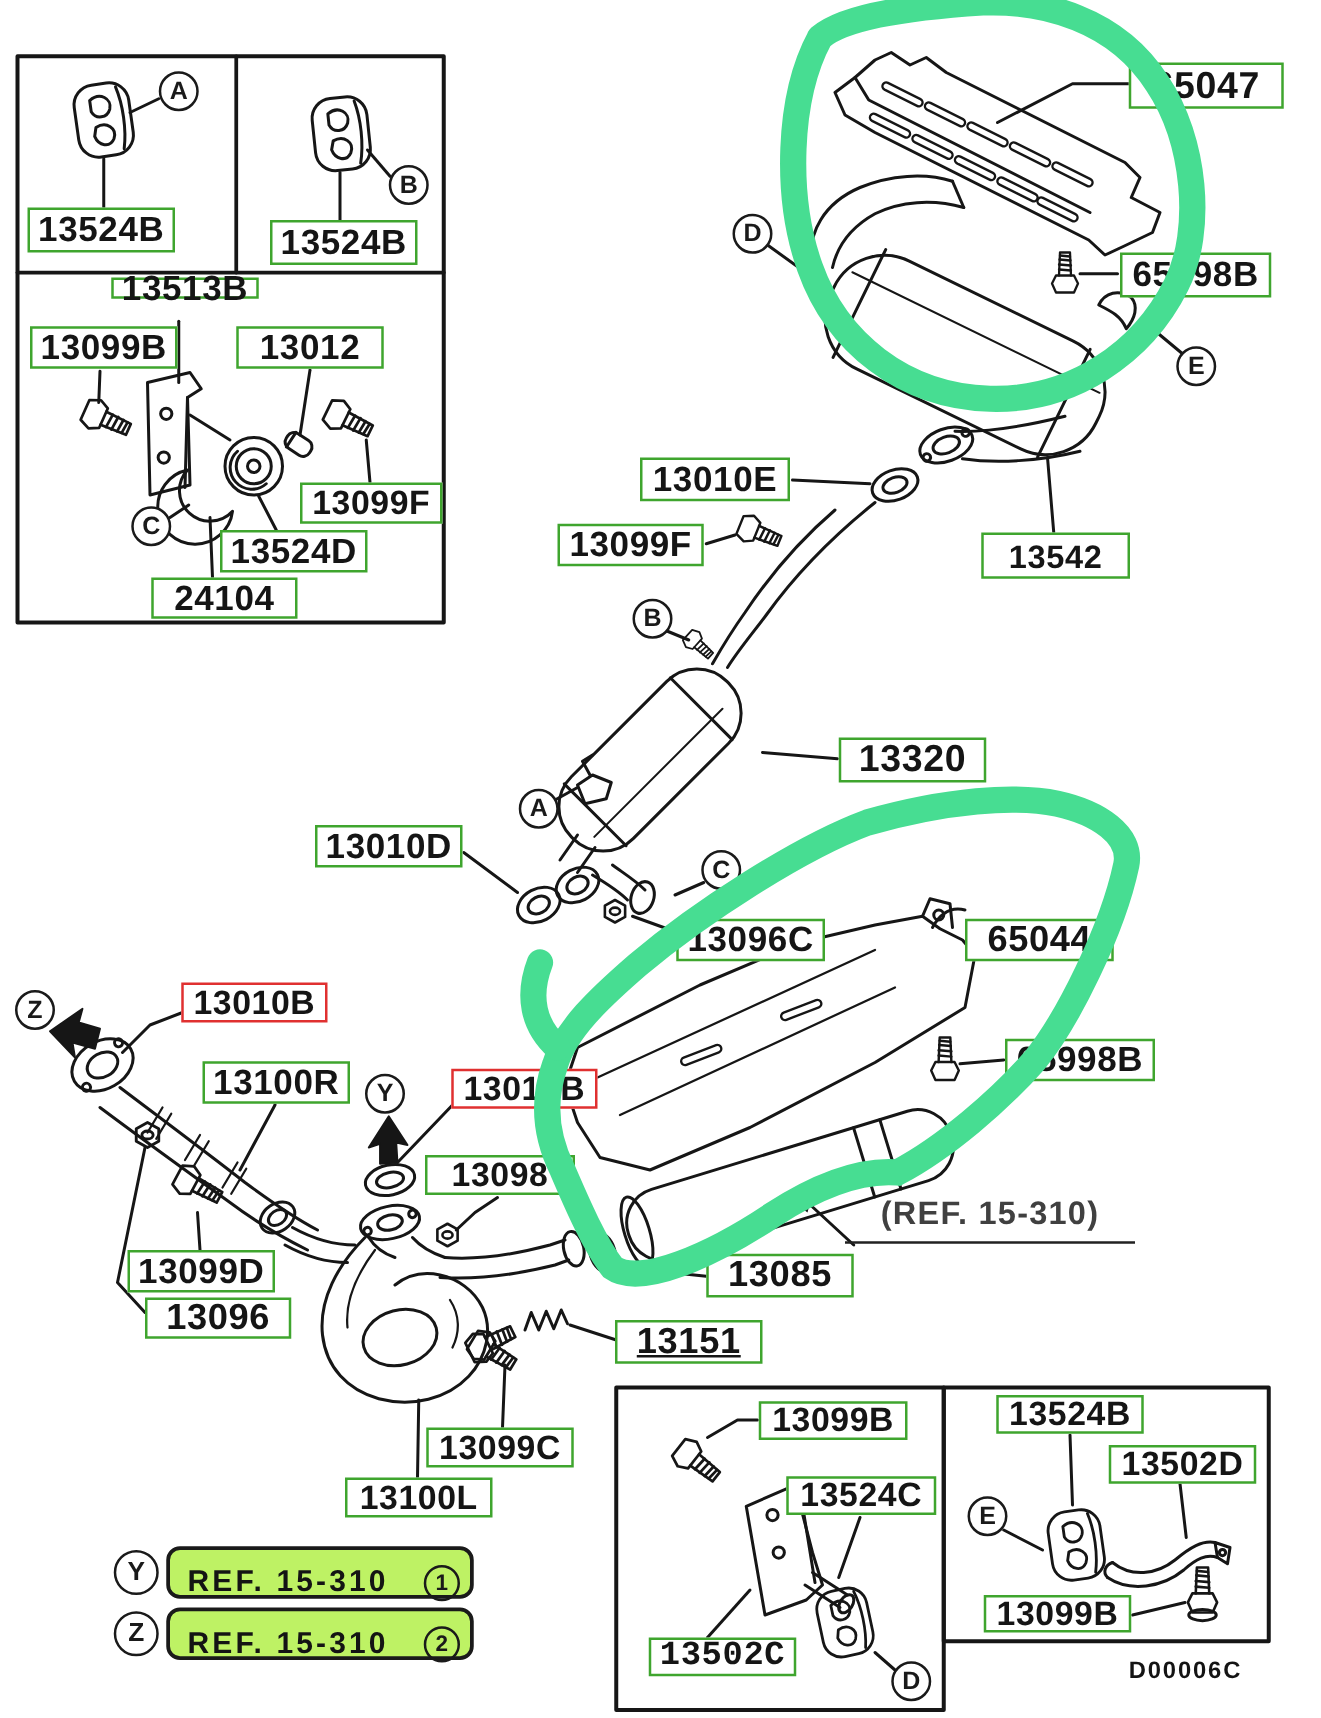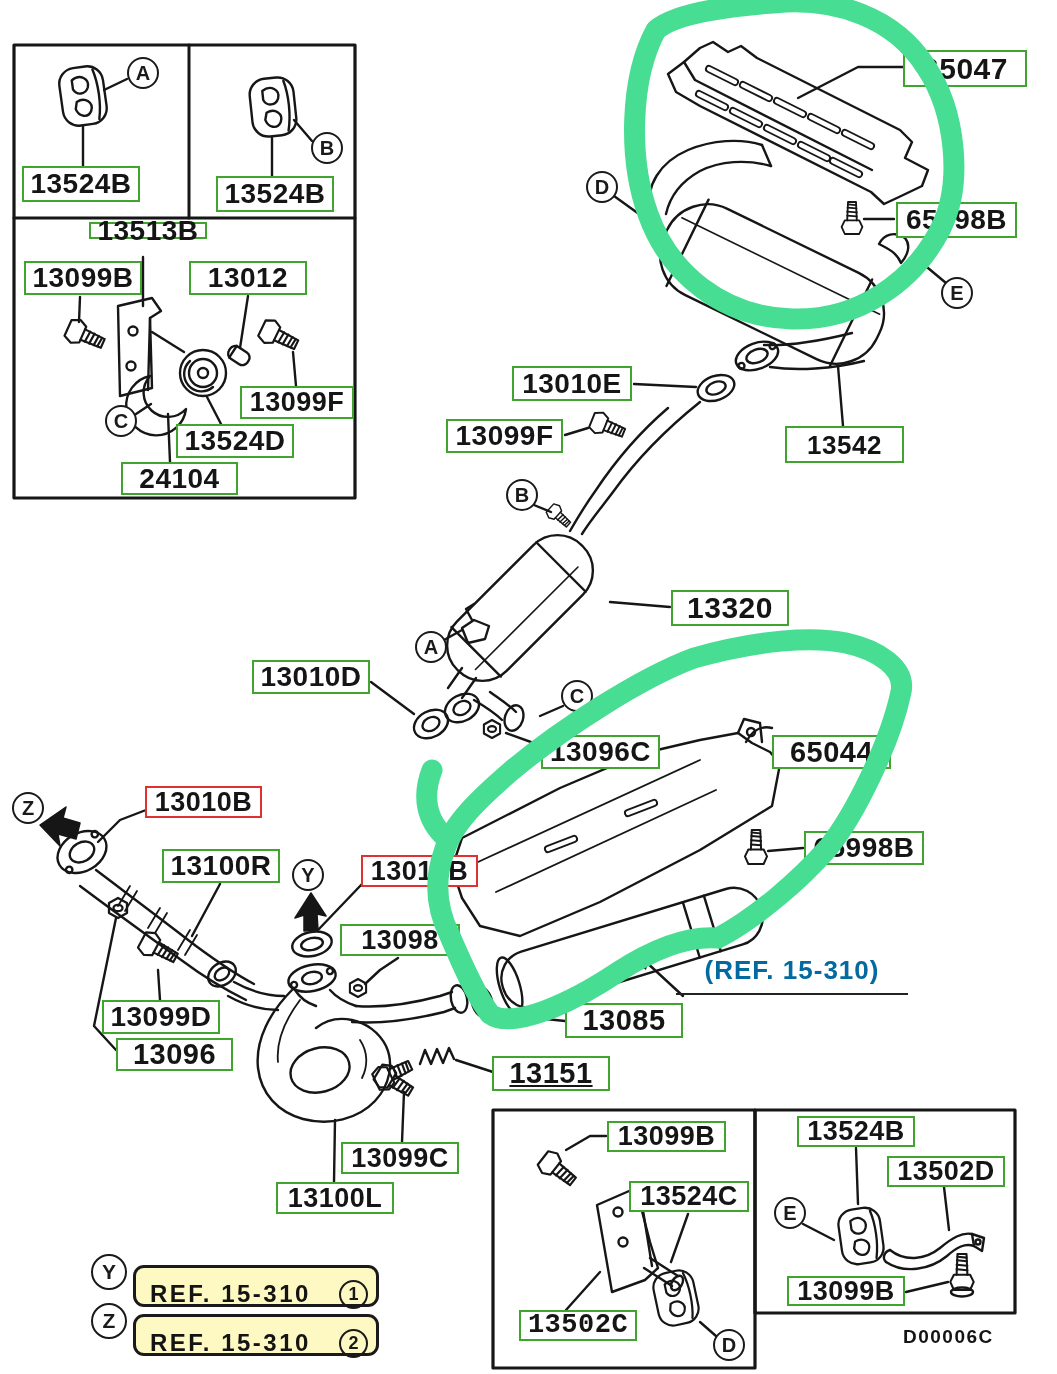--- a/index.html
+++ b/index.html
@@ -12,26 +12,26 @@
           letter-spacing:.5px;line-height:1;white-space:nowrap;}
   .plabel.green{border:2.5px solid #3fa52e;}
   .plabel.red{border:2.5px solid #e03030;}
   .callout{position:absolute;width:32px;height:32px;border:2.6px solid #1a1a1a;border-radius:50%;
            box-sizing:border-box;display:flex;align-items:center;justify-content:center;
            background:#fff;font-weight:700;font-size:20px;color:#1a1a1a;z-index:4;}
   .refrow{position:absolute;display:flex;align-items:center;z-index:5;}
   .refcircle{width:36px;height:36px;border:2.8px solid #1a1a1a;border-radius:50%;box-sizing:border-box;
              display:flex;align-items:center;justify-content:center;font-weight:700;font-size:21px;color:#1a1a1a;background:#fff;}
   .refbox{margin-left:6px;width:246px;height:42px;border:3px solid #1a1a1a;border-radius:11px;box-sizing:border-box;
-          display:flex;align-items:center;justify-content:space-between;padding:16px 8px 0 14px;background:#fef9c3;margin-top:28px;}
+          display:flex;align-items:center;justify-content:space-between;padding:16px 8px 0 14px;background:#bef264;}
   .reftext{font-weight:700;font-size:24px;letter-spacing:2.5px;color:#141414;white-space:nowrap;}
   .refnum{width:29px;height:29px;border:2.6px solid #1a1a1a;border-radius:50%;box-sizing:border-box;
           display:flex;align-items:center;justify-content:center;font-weight:700;font-size:18px;color:#1a1a1a;}
   .inline-ref{position:absolute;left:676px;top:955px;width:232px;height:38px;z-index:3;
-              font-weight:700;font-size:26px;letter-spacing:1px;color:#0369a1;text-align:center;
+              font-weight:700;font-size:26px;letter-spacing:1px;color:#404040;text-align:center;
               border-bottom:2.5px solid #222;white-space:nowrap;}
   .diagram-code{position:absolute;left:903px;top:1326px;width:110px;z-index:5;
                 font-weight:700;font-size:19px;letter-spacing:1.5px;color:#141414;white-space:nowrap;}
   #hl{z-index:9;pointer-events:none;}
 </style>
 </head>
 <body>
 
 <div id="stage">
 

